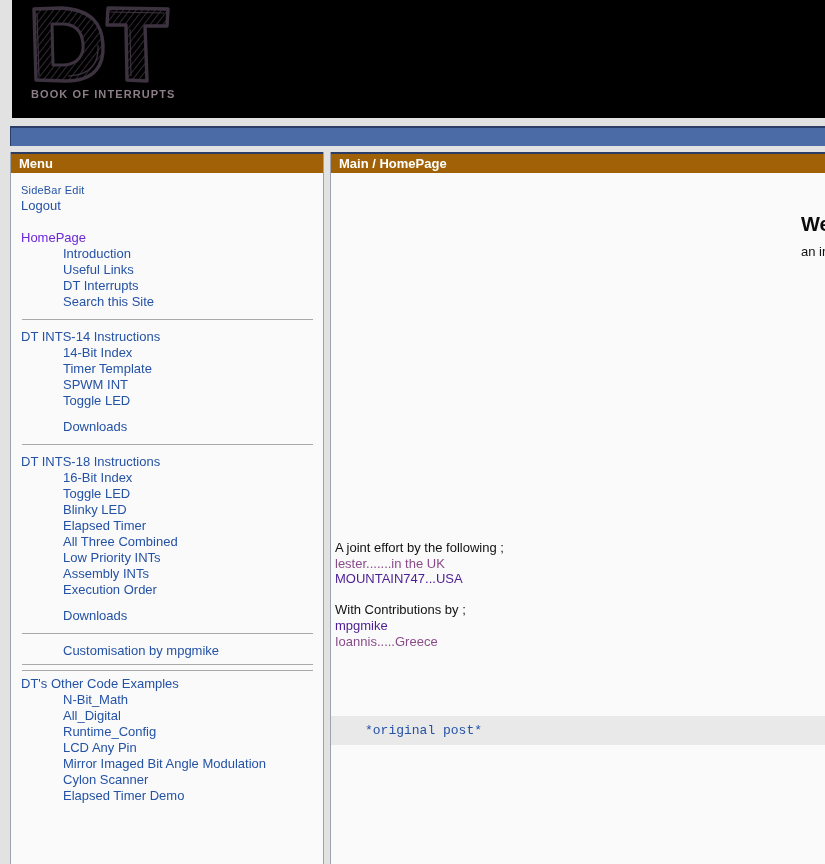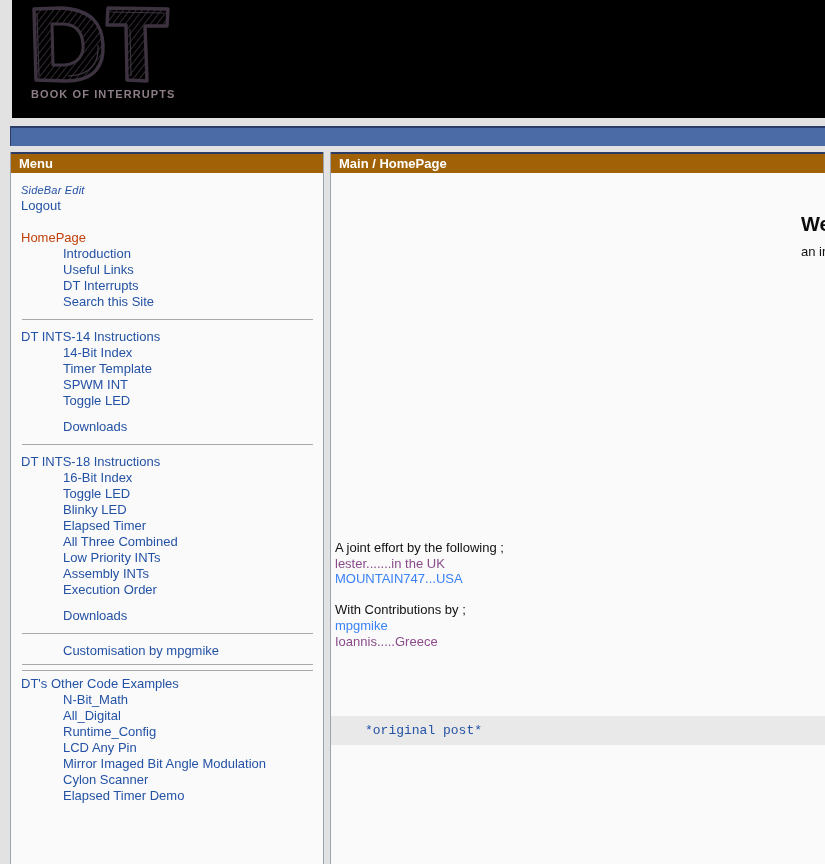--- a/index.html
+++ b/index.html
@@ -92,22 +92,22 @@
     font-size: 13px;
     color: #24478f;
   }
   .sb-link {
     display: block;
     color: #2452a5;
     text-decoration: none;
     line-height: 16px;
     white-space: nowrap;
   }
-  .sb-link.visited { color: #c2410c; }
-  .sb-link.small { font-size: 11px; color: #2452a5; letter-spacing: .2px; font-style: italic; }
+  .sb-link.visited { color: #6d28d9; }
+  .sb-link.small { font-size: 11px; color: #2452a5; letter-spacing: .2px; }
   .sb-link.indent { padding-left: 42px; }
   .sb-gap { height: 16px; }
   .sb-gap-sm { height: 10px; }
   .sb-rule {
     border: none;
     border-top: 1px solid #a9a9a9;
     margin: 9px 4px 9px 1px;
     height: 0;
   }
   .sb-rule.tight { margin: 5px 4px 5px 1px; }
@@ -128,21 +128,21 @@
     padding-left: 470px;
   }
   .subtitle {
     text-align: center;
     font-size: 13px;
     color: #111;
     margin-top: 8px;
     white-space: nowrap;
     padding-left: 470px;
   }
-  .a-link { color: #3b82f6; text-decoration: none; }
+  .a-link { color: #4c1d95; text-decoration: none; }
   .a-link.visited { color: #8a4b8a; }
 
   .credits {
     position: absolute;
     left: 4px;
     top: 388px;
     font-size: 13px;
     line-height: 15.6px;
     color: #111;
     white-space: nowrap;

